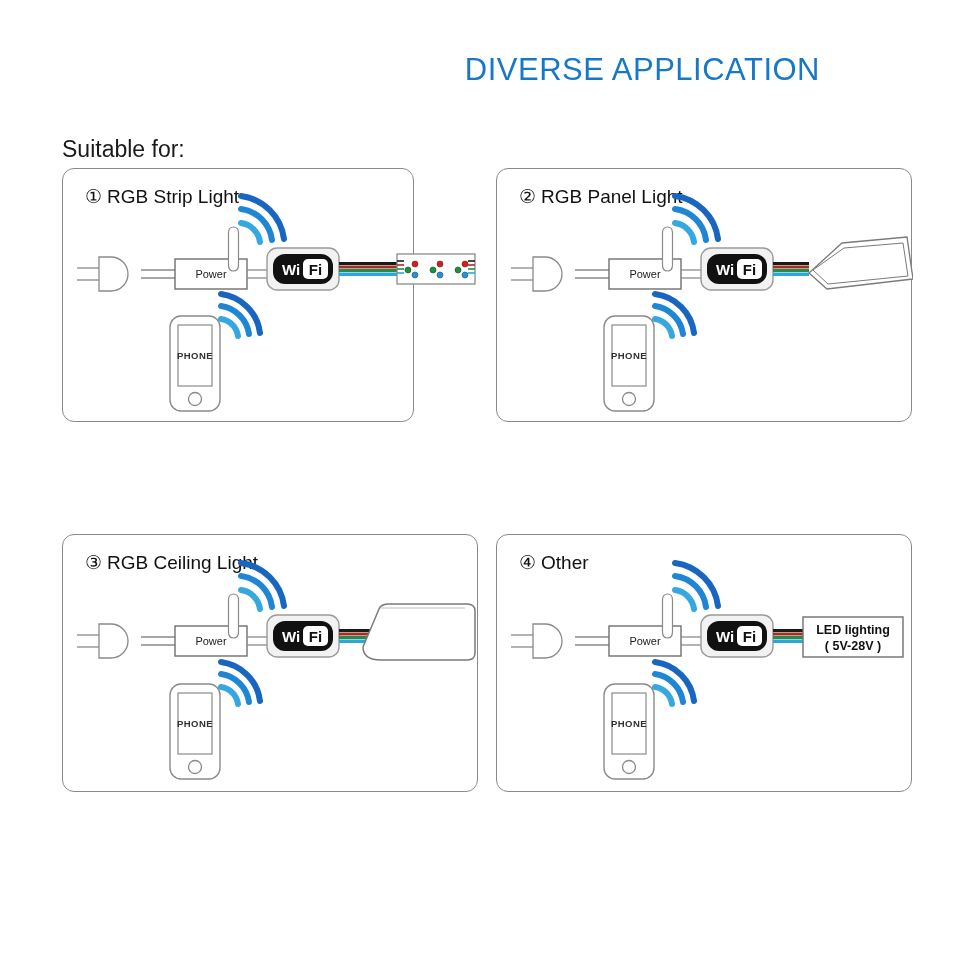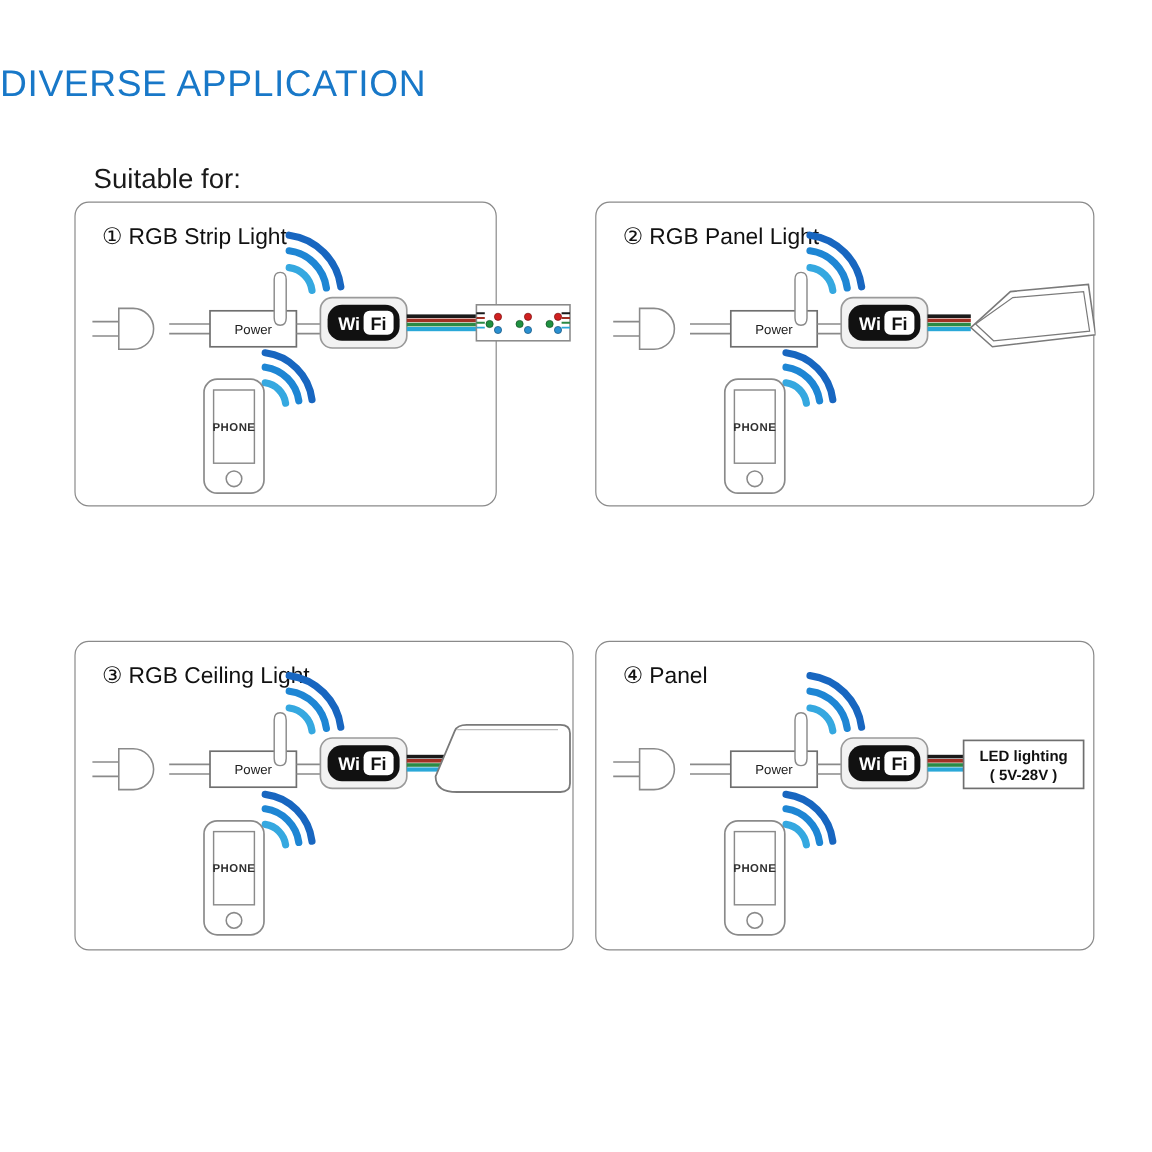--- a/index.html
+++ b/index.html
@@ -13,36 +13,35 @@
     position: relative;
     font-family: "Liberation Sans", sans-serif;
     overflow: hidden;
   }
 
   #page-title {
     position: absolute;
     top: 52px;
     left: 0;
     width: 820px;
-    text-align: left;
+    text-align: right;
     font-size: 31px;
     letter-spacing: 0.5px;
     color: #1878c8;
     font-family: "Liberation Sans", sans-serif;
     font-weight: 400;
   }
 
   #suitable-label {
     position: absolute;
     top: 136px;
     left: 62px;
     font-size: 23px;
     color: #1a1a1a;
     font-family: "Liberation Sans", sans-serif;
-    margin-left: 16px;
   }
 
   .panel {
     position: absolute;
     border: 1.6px solid #8a8a8a;
     border-radius: 12px;
     background: #ffffff;
     box-sizing: border-box;
   }
   #panel-1 { left: 62px;  top: 168px; width: 352px; height: 254px; }
@@ -329,21 +328,21 @@
         <rect x="115" y="158" width="34" height="61" fill="#ffffff" stroke="#8a8a8a" stroke-width="1.2"></rect>
         <text class="svg-text-phone" x="132" y="192" text-anchor="middle">PHONE</text>
         <circle cx="132" cy="232" r="6.5" fill="#ffffff" stroke="#8a8a8a" stroke-width="1.3"></circle>
       </g>
     </svg>
   </div>
 </div>
 
 <div class="panel" id="panel-4">
   <div class="panel-title">
-    <span class="circ-num">④</span><span>Panel</span>
+    <span class="circ-num">④</span><span>Other</span>
   </div>
   <div class="scene">
     <svg width="416" height="258" viewBox="0 0 416 258" xmlns="http://www.w3.org/2000/svg">
       <g stroke="#8a8a8a" stroke-width="1.3" fill="none">
         <line x1="78" y1="102" x2="112" y2="102"></line>
         <line x1="78" y1="110" x2="112" y2="110"></line>
       </g>
       <g stroke="#8a8a8a" stroke-width="1.3" fill="#ffffff">
         <line x1="14" y1="100" x2="36" y2="100"></line>
         <line x1="14" y1="112" x2="36" y2="112"></line>

